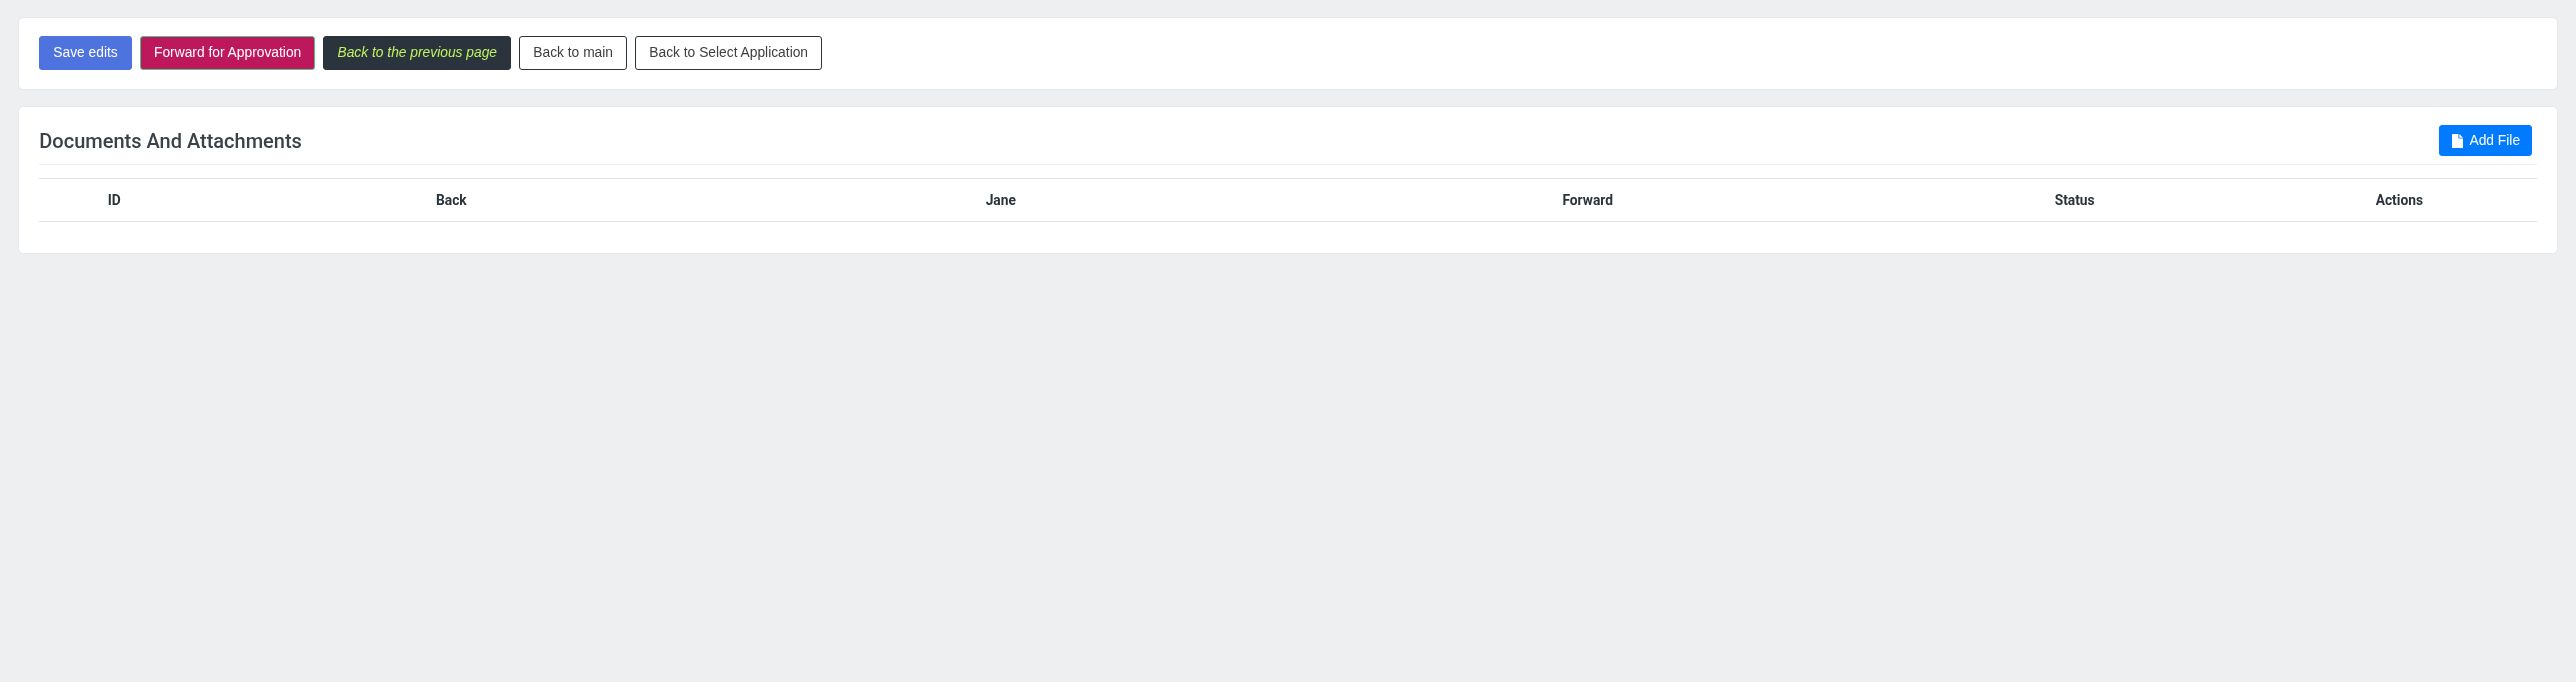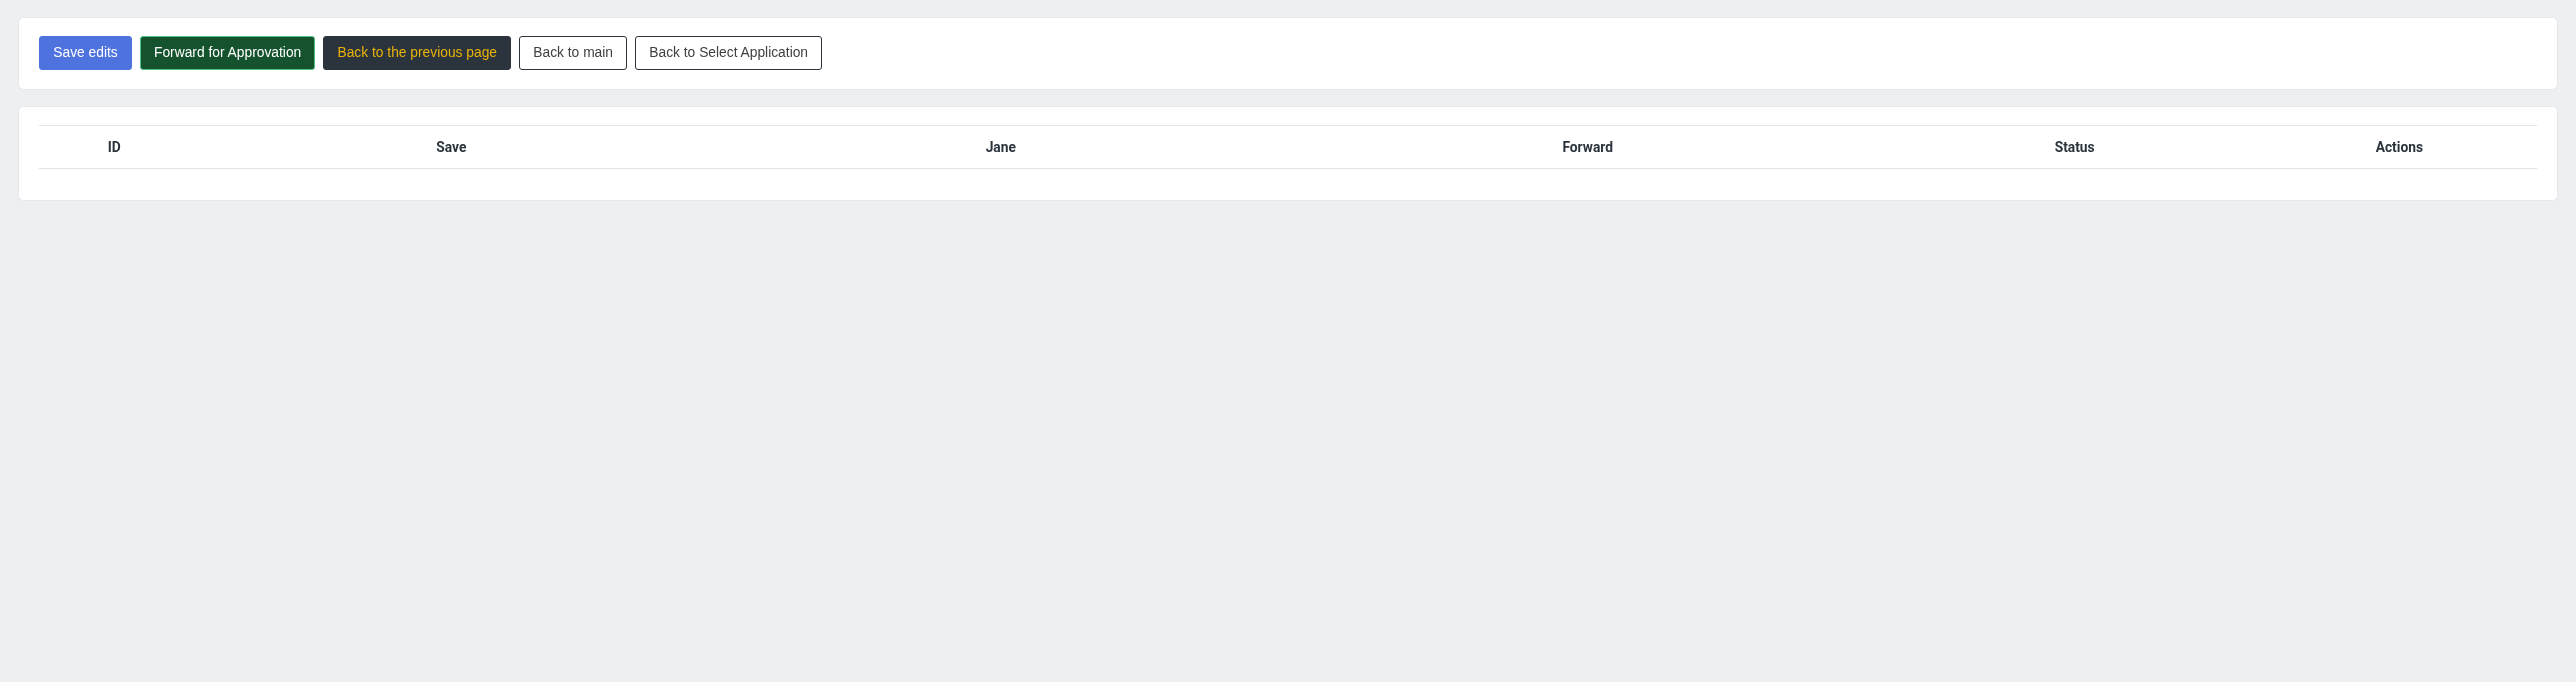--- a/index.html
+++ b/index.html
@@ -28,22 +28,22 @@
       padding: 7.3px 13px;
       border-radius: 3px;
       font-size: 13.8px;
       cursor: pointer;
       line-height: 1.3;
       border: 0.9px solid transparent;
       margin-right: 4.6px;
       white-space: nowrap;
     }
     .btn-primary { background:#4e73df; color:#fff; border-color:#4e73df; }
-    .btn-success { background:#14532d; color:#fff; border-color:#52c284; }
-    .btn-dark    { background:#2b333c; color:#eab308; border-color:#2b333c; }
+    .btn-success { background:#be185d; color:#fff; border-color:#52c284; }
+    .btn-dark    { background:#2b333c; color:#bef264; border-color:#2b333c;font-style:italic; }
     .btn-outline { background:#fff; color:#404040; border-color:#2b333c; }
     .btn-info    { background:#007bff; color:#fff; border-color:#007bff; }
     .btn-danger  { background:#d14350; color:#fff; border-color:#d14350; }
 
     .docs-header {
       display:flex;
       justify-content: space-between;
       align-items:center;
       padding-bottom: 7.3px;
       border-bottom: 0.9px solid #eceef0;
@@ -110,26 +110,35 @@
   </button>
   <button class="btn btn-outline">
     <span>Back to main</span>
   </button>
   <button class="btn btn-outline">
     <span>Back to Select Application</span>
   </button>
 </div>
 
 <div class="card docs">
+  <div class="docs-header">
+    <h2>Documents And Attachments</h2>
+    <button class="btn btn-info add-file-btn">
+      <svg class="file-icon-svg" viewBox="0 0 384 512">
+        <path fill="#fff" d="M224 0H32A32 32 0 0 0 0 32v448a32 32 0 0 0 32 32h320a32 32 0 0 0 32-32V160H256a32 32 0 0 1-32-32V0zm32 0v128h128L256 0z"></path>
+      </svg>
+      <span>Add File</span>
+    </button>
+  </div>
 
   <table>
     <thead>
       <tr>
         <th style="width:6%">ID</th>
-        <th style="width:21%">Save</th>
+        <th style="width:21%">Back</th>
         <th style="width:23%">Jane</th>
         <th style="width:24%">Forward</th>
         <th style="width:15%">Status</th>
         <th style="width:11%">Actions</th>
       </tr>
     </thead>
     <tbody>
     </tbody>
   </table>
 </div>

